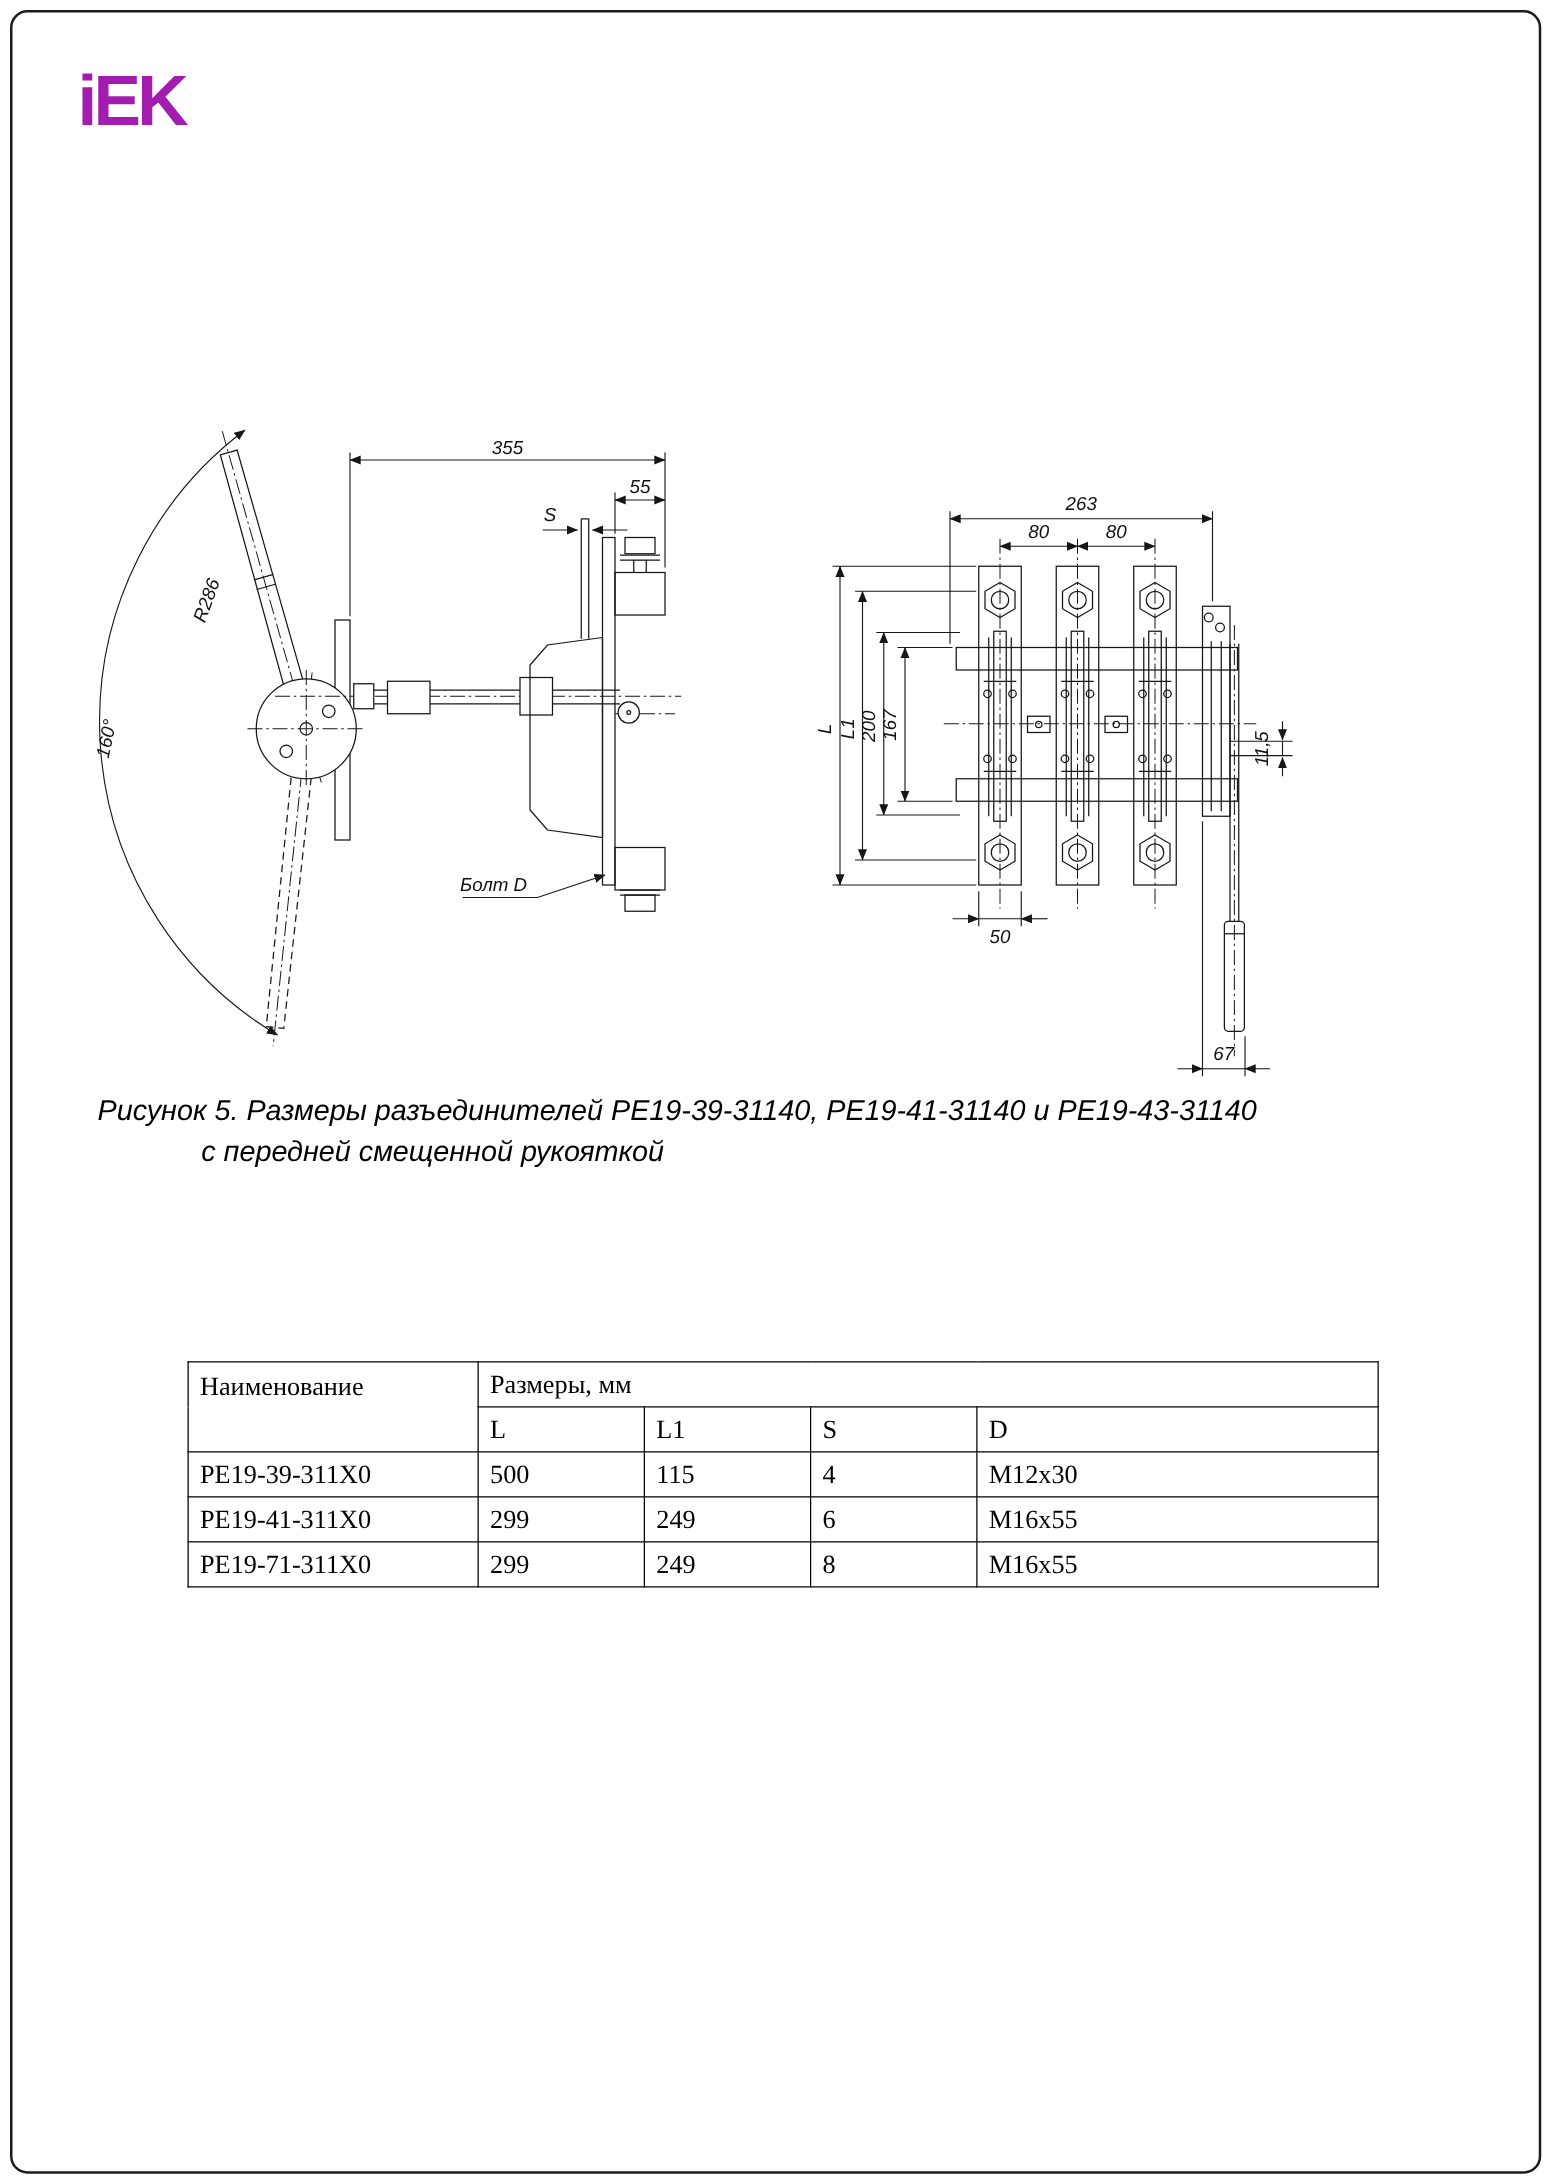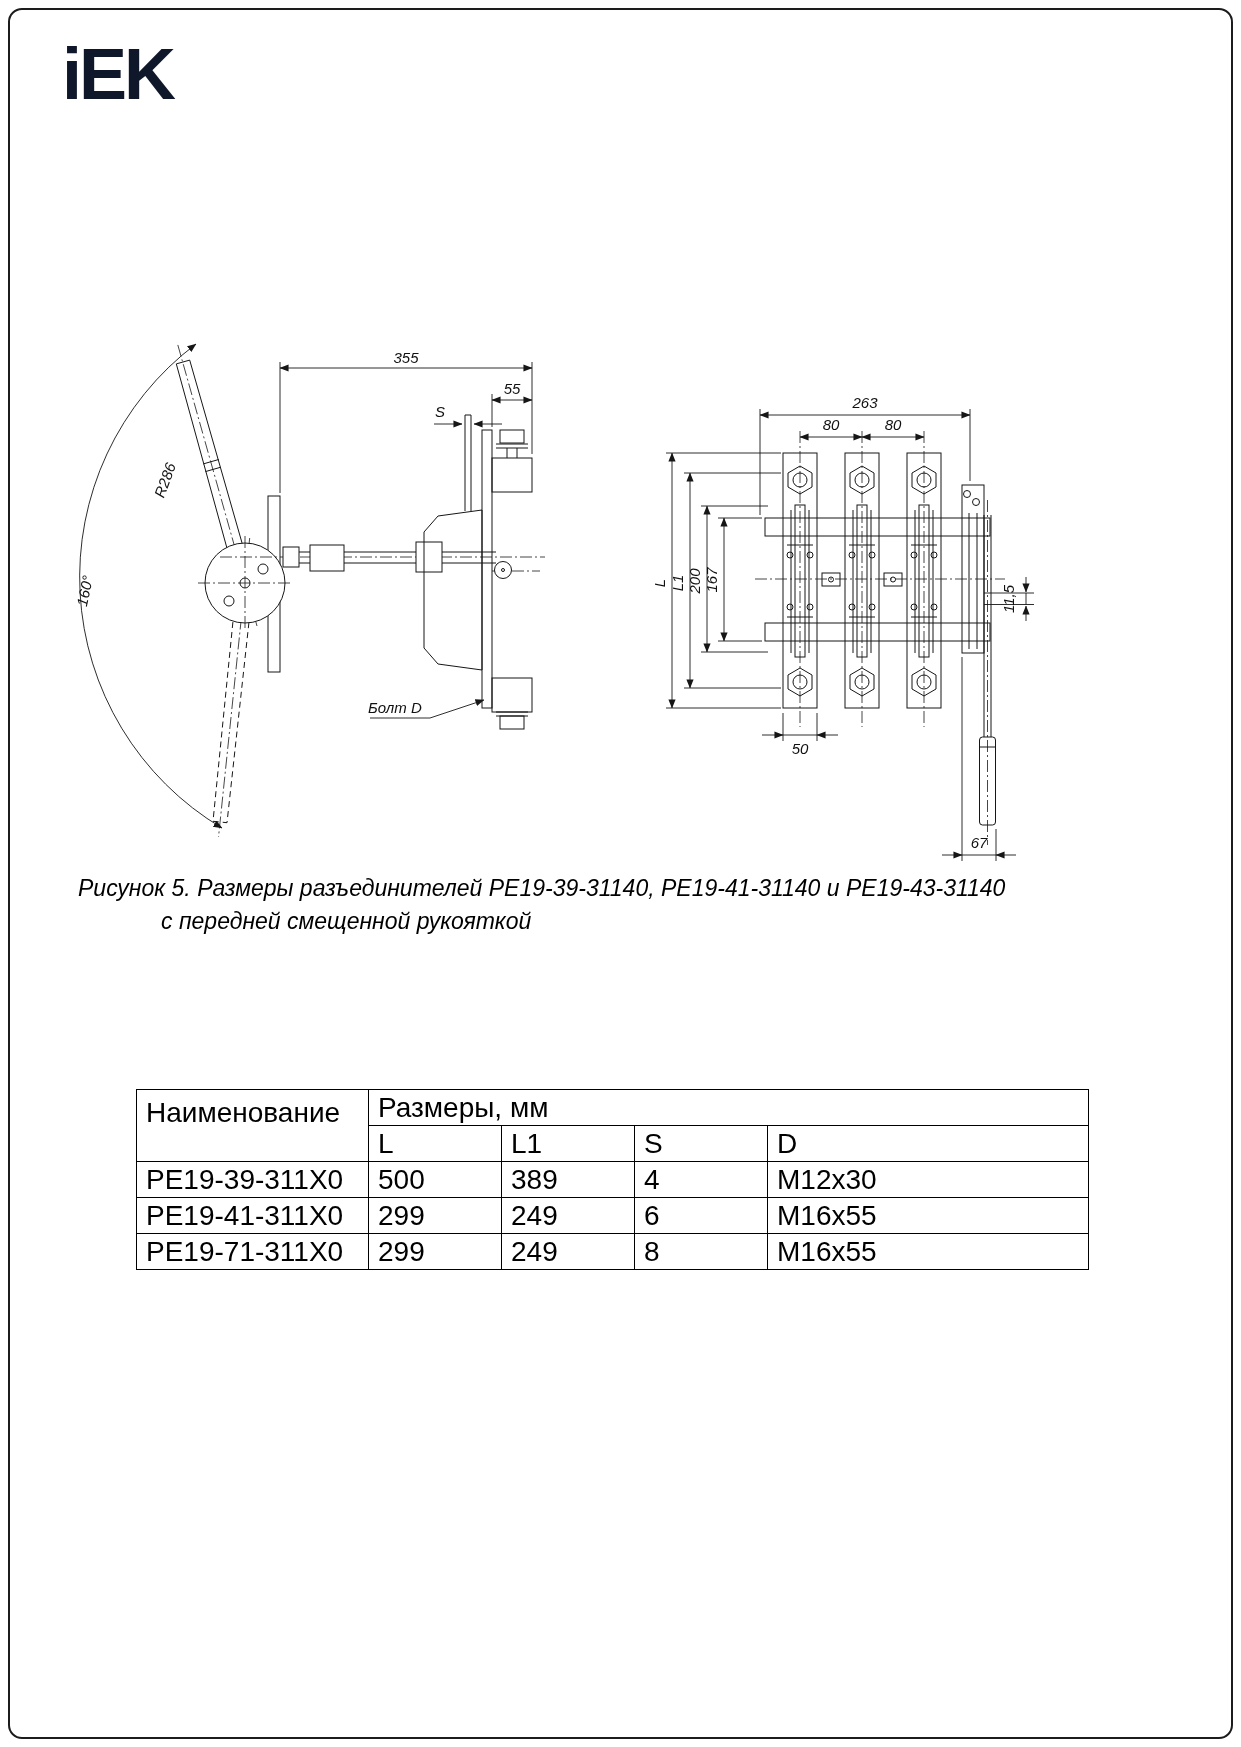--- a/index.html
+++ b/index.html
@@ -5,40 +5,40 @@
   html,body { margin:0; padding:0; background:#ffffff; }
   .page {
     position:relative; width:1241px; height:1747px; background:#ffffff;
     font-family:"Liberation Sans", sans-serif; color:#000; overflow:hidden;
   }
   .page-frame {
     position:absolute; inset:8px; border:2px solid #1c1c1c; border-radius:14px;
     pointer-events:none;
   }
   .logo {
-    position:absolute; left:62px; top:38px; font-size:72px; font-weight:900;
-    letter-spacing:-3px; color:#0f172a; line-height:1;
+    position:absolute; left:62px; top:53px; font-size:57px; font-weight:900;
+    letter-spacing:-3px; color:#a21caf; line-height:1;
   }
   .drawing { position:absolute; }
   .dw line, .dw path, .dw rect, .dw circle, .dw polygon, .dw polyline {
     stroke:#161616; stroke-width:1; fill:none;
   }
   .dw .wh { fill:#ffffff; }
   .dw .cl { stroke-dasharray:12 3 2 3; stroke-width:0.8; }
   .dw .dash { stroke-dasharray:6 4; }
   .dw .dim { stroke-width:0.9; }
   .dw text { fill:#111; stroke:none; font:italic 15px "Liberation Sans", sans-serif; }
   .dw marker path { fill:#161616; stroke:none; }
   .caption {
     position:absolute; left:78px; top:872px; font-size:23px; line-height:33px; color:#000;font-style:italic;
   }
   .caption .l2 { margin-left:83px; }
   .spec-table {
-    position:absolute; left:136px; top:1089px; border-collapse:collapse;
-    font-size:28px; color:#000; table-layout:fixed;
+    position:absolute; left:150px; top:1089px; border-collapse:collapse;
+    font-size:21px; color:#000; table-layout:fixed;font-family:Liberation Serif, serif;
   }
   .spec-table th, .spec-table td {
     border:1px solid #000; font-weight:400; text-align:left;
     padding:0 0 0 9px; height:36px; vertical-align:middle; box-sizing:border-box;
   }
   .spec-table th.name-h { vertical-align:top; padding-top:7px; }
 </style>
 </head>
 <body>
 
@@ -251,21 +251,21 @@
         <th>L</th>
         <th>L1</th>
         <th>S</th>
         <th>D</th>
       </tr>
     </thead>
     <tbody>
       <tr>
         <td>РЕ19-39-311Х0</td>
         <td>500</td>
-        <td>389</td>
+        <td>115</td>
         <td>4</td>
         <td>М12х30</td>
       </tr>
       <tr>
         <td>РЕ19-41-311Х0</td>
         <td>299</td>
         <td>249</td>
         <td>6</td>
         <td>М16х55</td>
       </tr>

